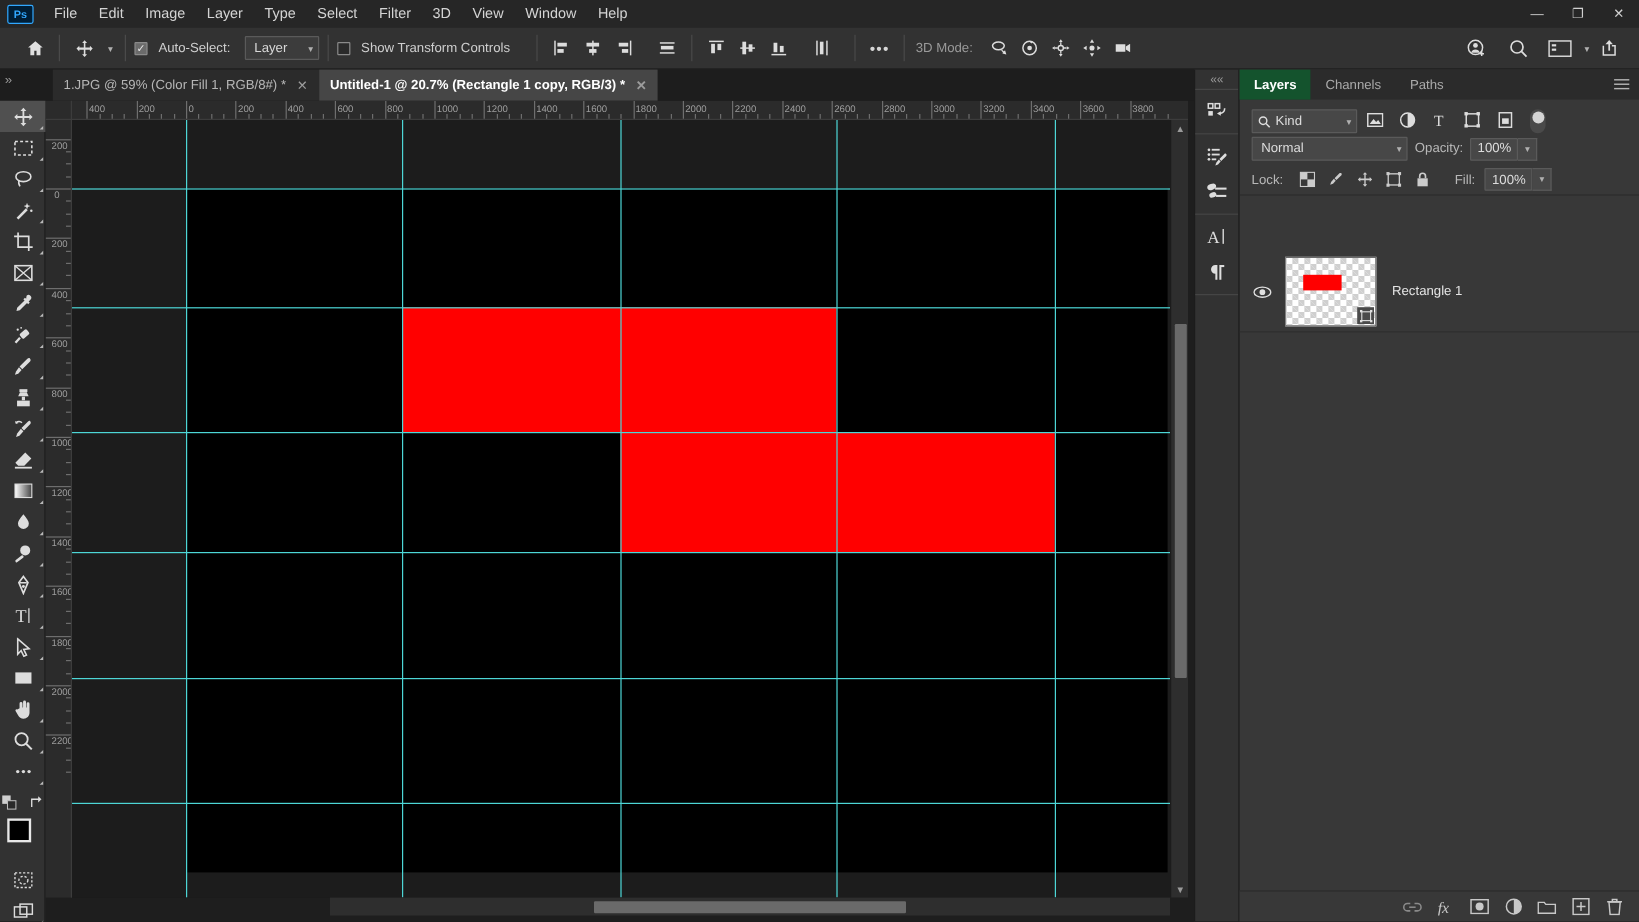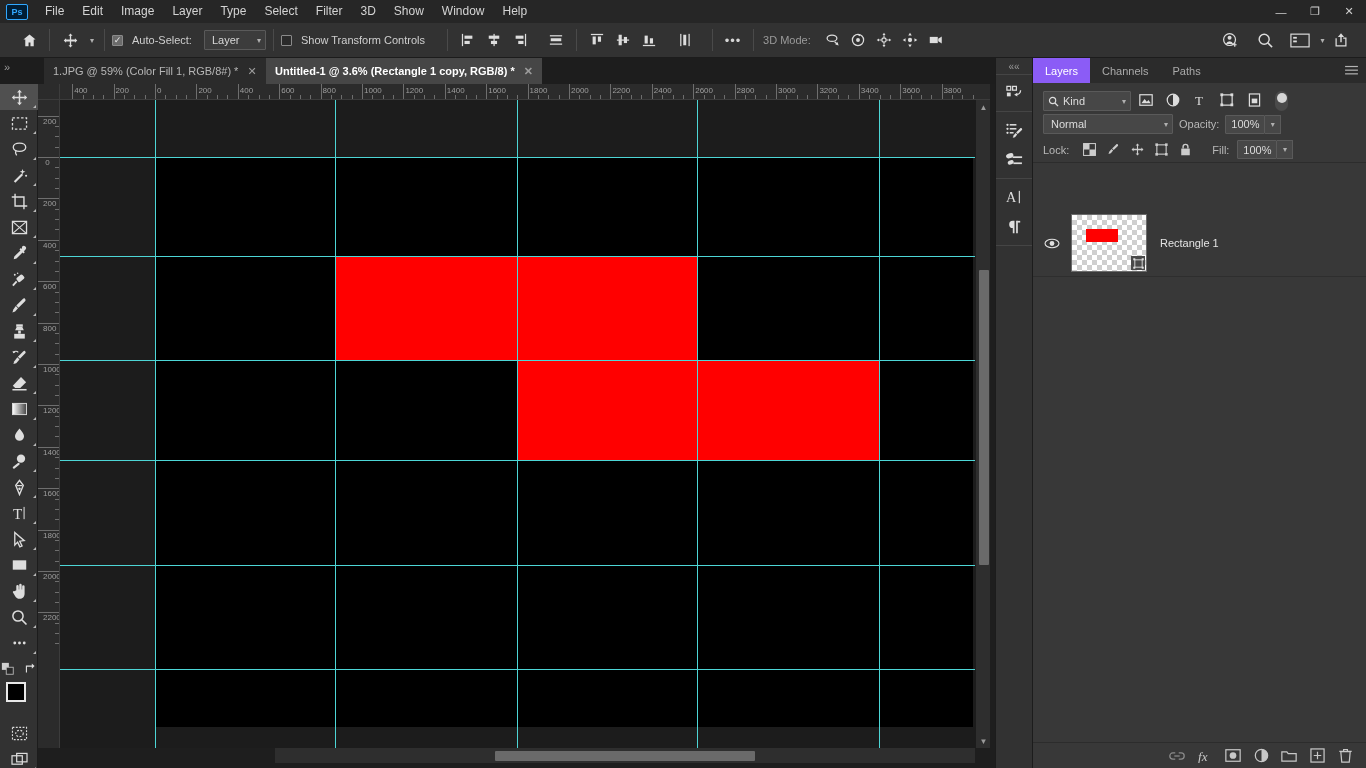--- a/index.html
+++ b/index.html
@@ -191,21 +191,21 @@
     background:#383838; border-left:1px solid #1c1c1c;
   }
   .panel-tabs {
     height:25px; background:#2b2b2b; display:flex; align-items:flex-end;
     position:relative;
   }
   .ptab {
     height:25px; padding:0 12px; display:flex; align-items:center;
     font-size:11px; color:#aaaaaa;
   }
-  .ptab.active { background:#8b5cf6; color:#ffffff; font-weight:normal; }
+  .ptab.active { background:#14532d; color:#ffffff; font-weight:bold; }
   .panel-menu {
     position:absolute; right:8px; top:7px; color:#b4b4b4; font-size:11px;
     line-height:5px;
   }
   .filter-row {
     height:28px; display:flex; align-items:flex-end; padding:0 10px;
     gap:3px;
   }
   .kind-select {
     width:88px; height:20px; background:#474747; border:1px solid #5a5a5a;
@@ -311,21 +311,21 @@
     <div class="ps-logo">Ps</div>
     <div id="menu-items" style="display:flex">
         <div class="menu-item">File</div>
         <div class="menu-item">Edit</div>
         <div class="menu-item">Image</div>
         <div class="menu-item">Layer</div>
         <div class="menu-item">Type</div>
         <div class="menu-item">Select</div>
         <div class="menu-item">Filter</div>
         <div class="menu-item">3D</div>
-        <div class="menu-item">Show</div>
+        <div class="menu-item">View</div>
         <div class="menu-item">Window</div>
         <div class="menu-item">Help</div>
       </div>
     <div class="winctl">
       <div>—</div>
       <div>❐</div>
       <div class="closebtn">✕</div>
     </div>
   </div>
 
@@ -488,21 +488,21 @@
     </div>
   </div>
 
   <div class="tabbar">
     <span class="dbl-arrow-left">»</span>
     <div class="tab inactive" style="left:44px">
       <span>1.JPG @ 59% (Color Fill 1, RGB/8#) *</span>
       <span class="x">✕</span>
     </div>
     <div class="tab active" style="left:266px">
-      <span>Untitled-1 @ 3.6% (Rectangle 1 copy, RGB/8) *</span>
+      <span>Untitled-1 @ 20.7% (Rectangle 1 copy, RGB/3) *</span>
       <span class="x">✕</span>
     </div>
     <span style="position:absolute;right:6px;top:4px;font-size:11px;color:#9a9a9a">»</span>
   </div>
 
   <div class="toolbar">
     <div class="tool sel">
       <svg width="17" height="17" viewBox="0 0 18 18">
           <path d="M9 0.8 6.4 3.6h1.8v4.5H3.7V6.3L0.9 9l2.8 2.7V9.9h4.5v4.5H6.4L9 17.2l2.6-2.8H9.8V9.9h4.5v1.8L17.1 9l-2.8-2.7v1.8H9.8V3.6h1.8z" fill="#ddd"></path>
         </svg>

